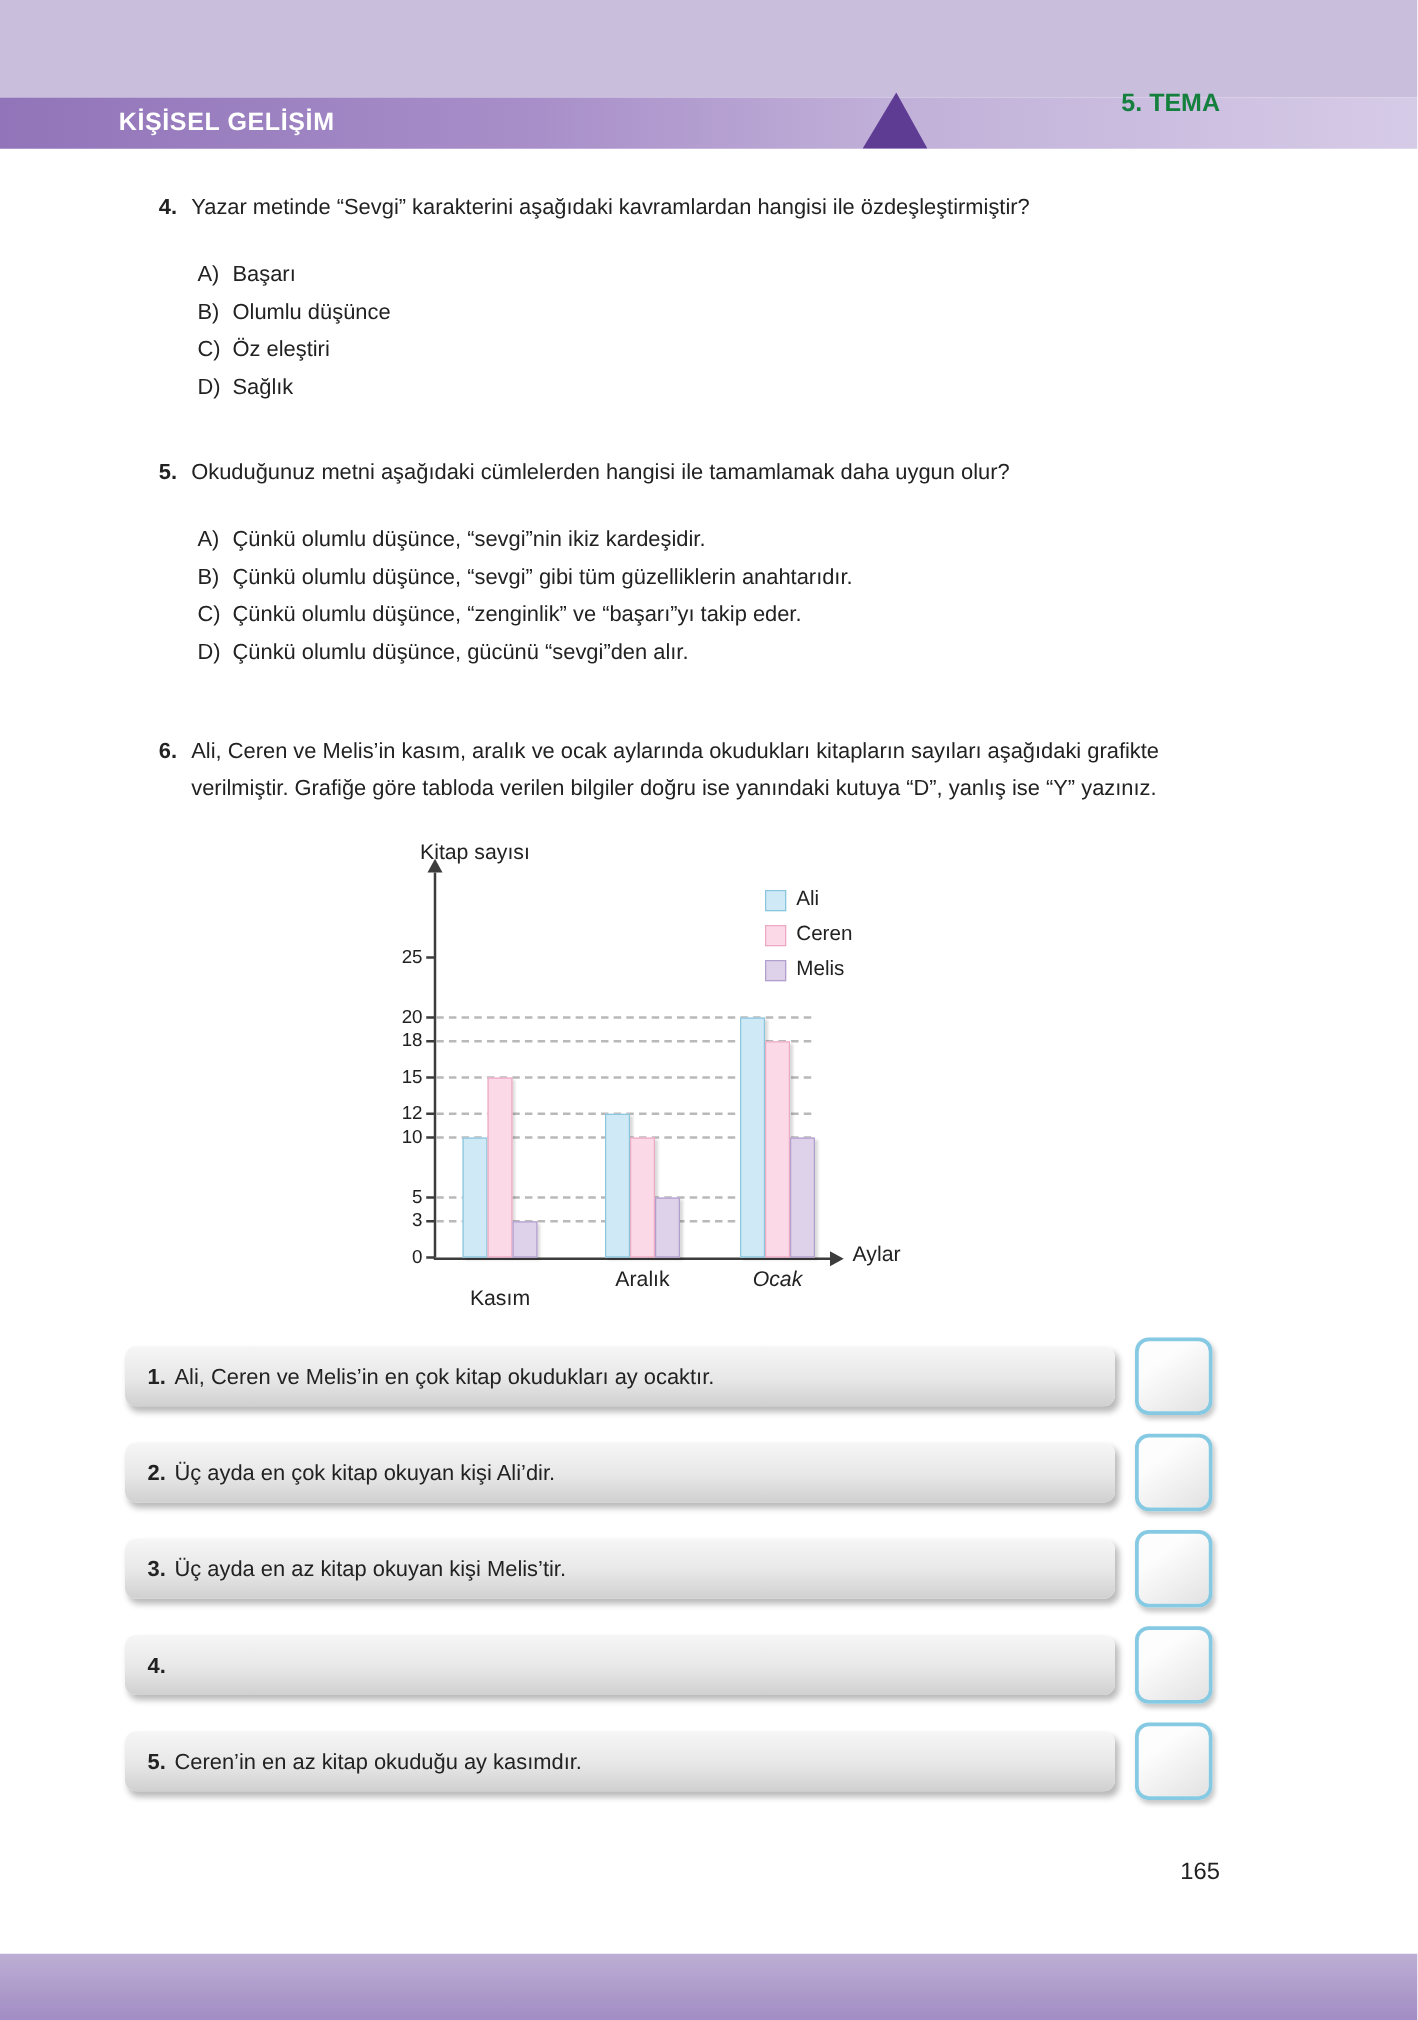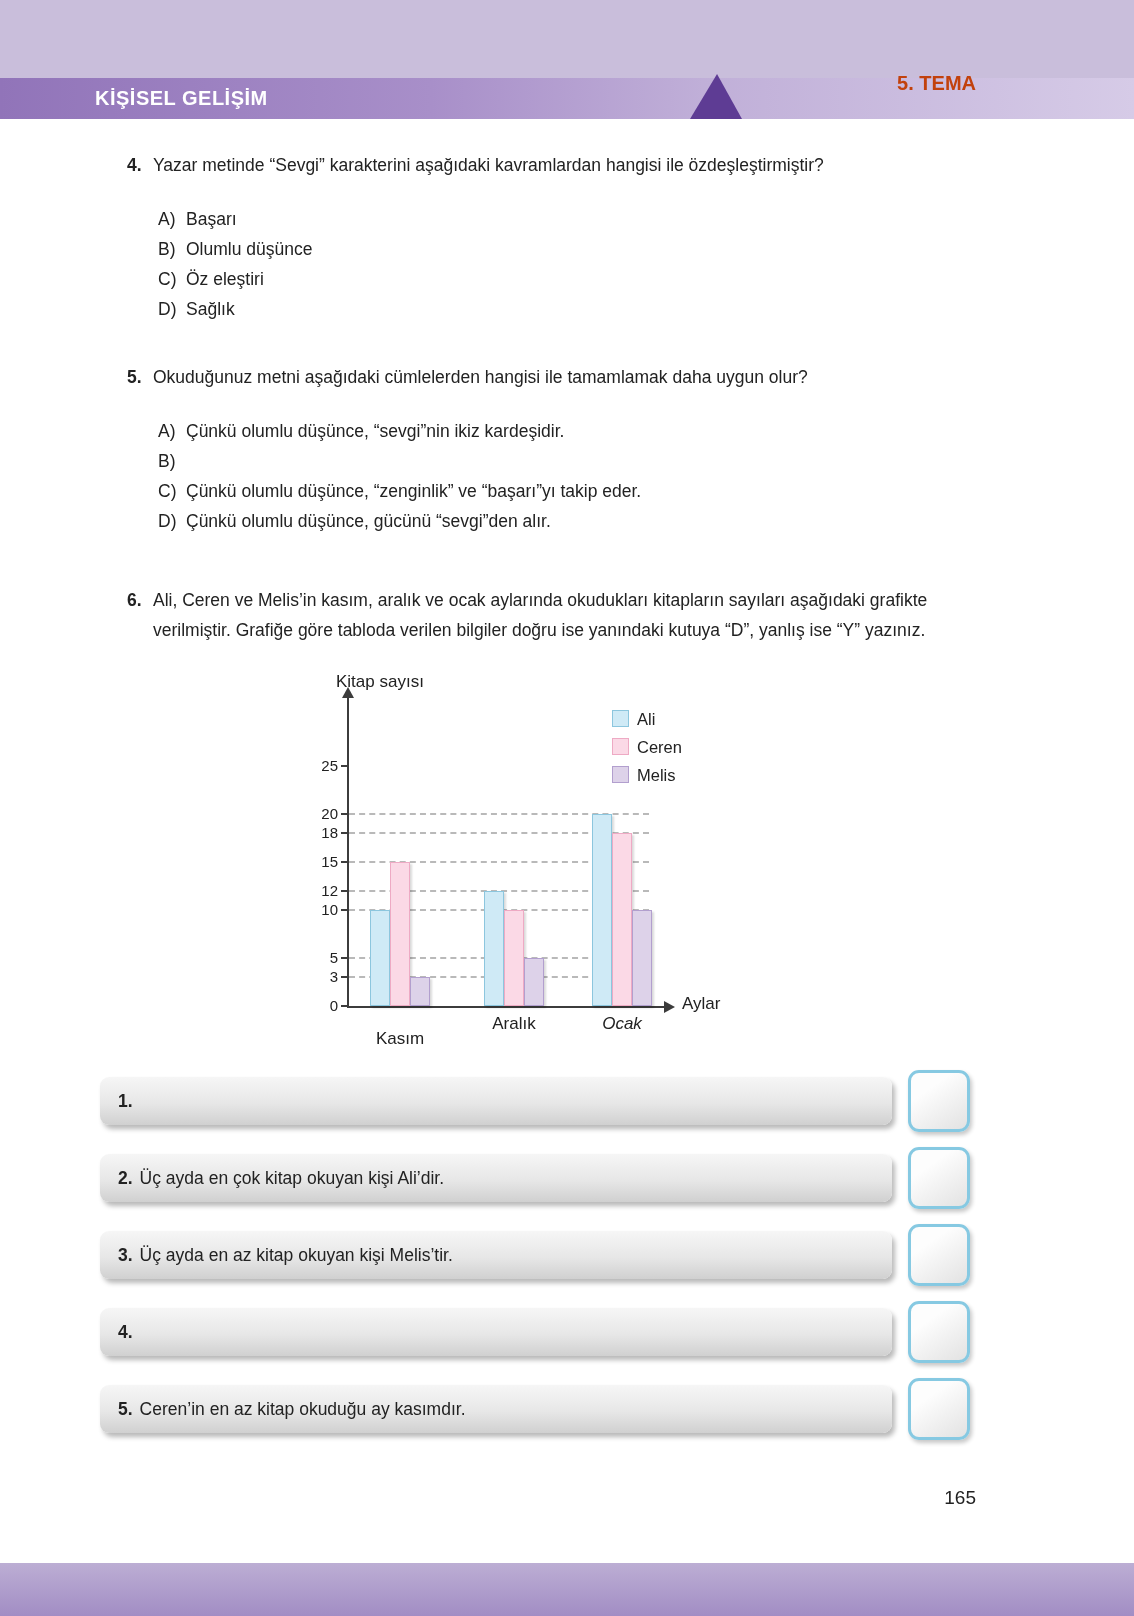--- a/index.html
+++ b/index.html
@@ -8,21 +8,21 @@
     font-family:"Liberation Sans", sans-serif;color:#222;overflow:hidden;
   }
   
   .top-strip{position:absolute;top:0;left:0;width:100%;height:78px;background:#c9bedb;}
   .header-band{position:absolute;top:78px;left:0;width:100%;height:41px;
     background:linear-gradient(90deg,#9174b9 0%,#a88fc9 38%,#c0afd8 62%,#d6cbe7 100%);}
   .section-title{position:absolute;left:95px;top:0;line-height:41px;color:#ffffff;
     font-weight:bold;font-size:20px;letter-spacing:.5px;}
   .band-notch{position:absolute;left:690px;top:74px;width:52px;height:45px;background:#5e3c94;
     -webkit-clip-path:polygon(0 100%,52% 0,100% 100%);clip-path:polygon(0 100%,52% 0,100% 100%);}
-  .theme-label{position:absolute;right:158px;top:72px;color:#c2410c;font-weight:bold;font-size:20px;}
+  .theme-label{position:absolute;right:158px;top:72px;color:#15803d;font-weight:bold;font-size:20px;}
   
   .qsec{position:absolute;left:127px;font-size:17.5px;line-height:30px;}
   .qline{display:flex;}
   .qnum{font-weight:bold;flex:none;width:26px;}
   .qtext{flex:1;}
   #q4{top:150px;width:785px;}
   #q5{top:362px;width:790px;}
   #q6{top:585px;width:845px;}
   .options{margin-top:24px;margin-left:31px;}
   .option{display:flex;line-height:30px;}
@@ -37,21 +37,21 @@
     border-left:6px solid transparent;border-right:6px solid transparent;border-bottom:11px solid #3c3c3c;}
   .arrow-right{position:absolute;left:364px;top:329px;width:0;height:0;
     border-top:6px solid transparent;border-bottom:6px solid transparent;border-left:11px solid #3c3c3c;}
   .ytick-label{position:absolute;left:0;width:38px;text-align:right;font-size:15px;line-height:20px;}
   .tick-mark{position:absolute;left:41px;width:7px;height:2px;background:#3c3c3c;}
   .gridline{position:absolute;left:49px;width:300px;height:0;border-top:2px dashed #b9b9b9;}
   .bar{position:absolute;width:20px;border:1px solid;box-sizing:border-box;
     box-shadow:2px 2px 2px rgba(0,0,0,0.15);}
   .cat-label{position:absolute;top:342px;width:100px;text-align:center;}
   .legend{position:absolute;left:312px;top:38px;}
-  .legend-row{display:flex;align-items:flex-start;margin-bottom:9px;}
+  .legend-row{display:flex;align-items:flex-end;margin-bottom:9px;}
   .legend-swatch{width:15px;height:15px;border:1px solid;margin-right:8px;flex:none;}
   .legend-label{font-size:16.5px;}
   
   #statements{position:absolute;left:100px;top:1072px;}
   .statement-row{display:flex;align-items:center;height:58px;margin-bottom:19px;}
   .statement-bar{width:792px;height:48px;border-radius:9px;
     background:linear-gradient(180deg,#f6f6f6 0%,#e7e7e7 55%,#d0d0d0 100%);
     box-shadow:3px 4px 5px rgba(0,0,0,0.28);
     display:flex;align-items:center;padding-left:18px;box-sizing:border-box;
     font-size:17.5px;}
@@ -105,20 +105,21 @@
     <span class="qnum">5.</span>
     <span class="qtext">Okuduğunuz metni aşağıdaki cümlelerden hangisi ile tamamlamak daha uygun olur?</span>
   </div>
   <div class="options">
     <div class="option">
       <span class="opt-letter">A)</span>
       <span>Çünkü olumlu düşünce, “sevgi”nin ikiz kardeşidir.</span>
     </div>
     <div class="option">
       <span class="opt-letter">B)</span>
+      <span>Çünkü olumlu düşünce, “sevgi” gibi tüm güzelliklerin anahtarıdır.</span>
     </div>
     <div class="option">
       <span class="opt-letter">C)</span>
       <span>Çünkü olumlu düşünce, “zenginlik” ve “başarı”yı takip eder.</span>
     </div>
     <div class="option">
       <span class="opt-letter">D)</span>
       <span>Çünkü olumlu düşünce, gücünü “sevgi”den alır.</span>
     </div>
   </div>
@@ -188,20 +189,21 @@
     <div class="cat-label" style="left: 272px; font-style: italic;">Ocak</div>
     <div class="bar" style="left: 292px; height: 192px; top: 142px; background: rgb(207, 234, 246); border-color: rgb(140, 198, 222);"></div>
     <div class="bar" style="left: 312px; height: 172.8px; top: 161.2px; background: rgb(251, 217, 230); border-color: rgb(238, 170, 196);"></div>
     <div class="bar" style="left: 332px; height: 96px; top: 238px; background: rgb(221, 210, 233); border-color: rgb(178, 159, 206);"></div>
   </div>
 
 <div id="statements">
   <div class="statement-row">
     <div class="statement-bar">
       <span class="st-num">1.</span>
+      <span>Ali, Ceren ve Melis’in en çok kitap okudukları ay ocaktır.</span>
     </div>
     <div class="answer-box"></div>
   </div>
   <div class="statement-row">
     <div class="statement-bar">
       <span class="st-num">2.</span>
       <span>Üç ayda en çok kitap okuyan kişi Ali’dir.</span>
     </div>
     <div class="answer-box"></div>
   </div>

